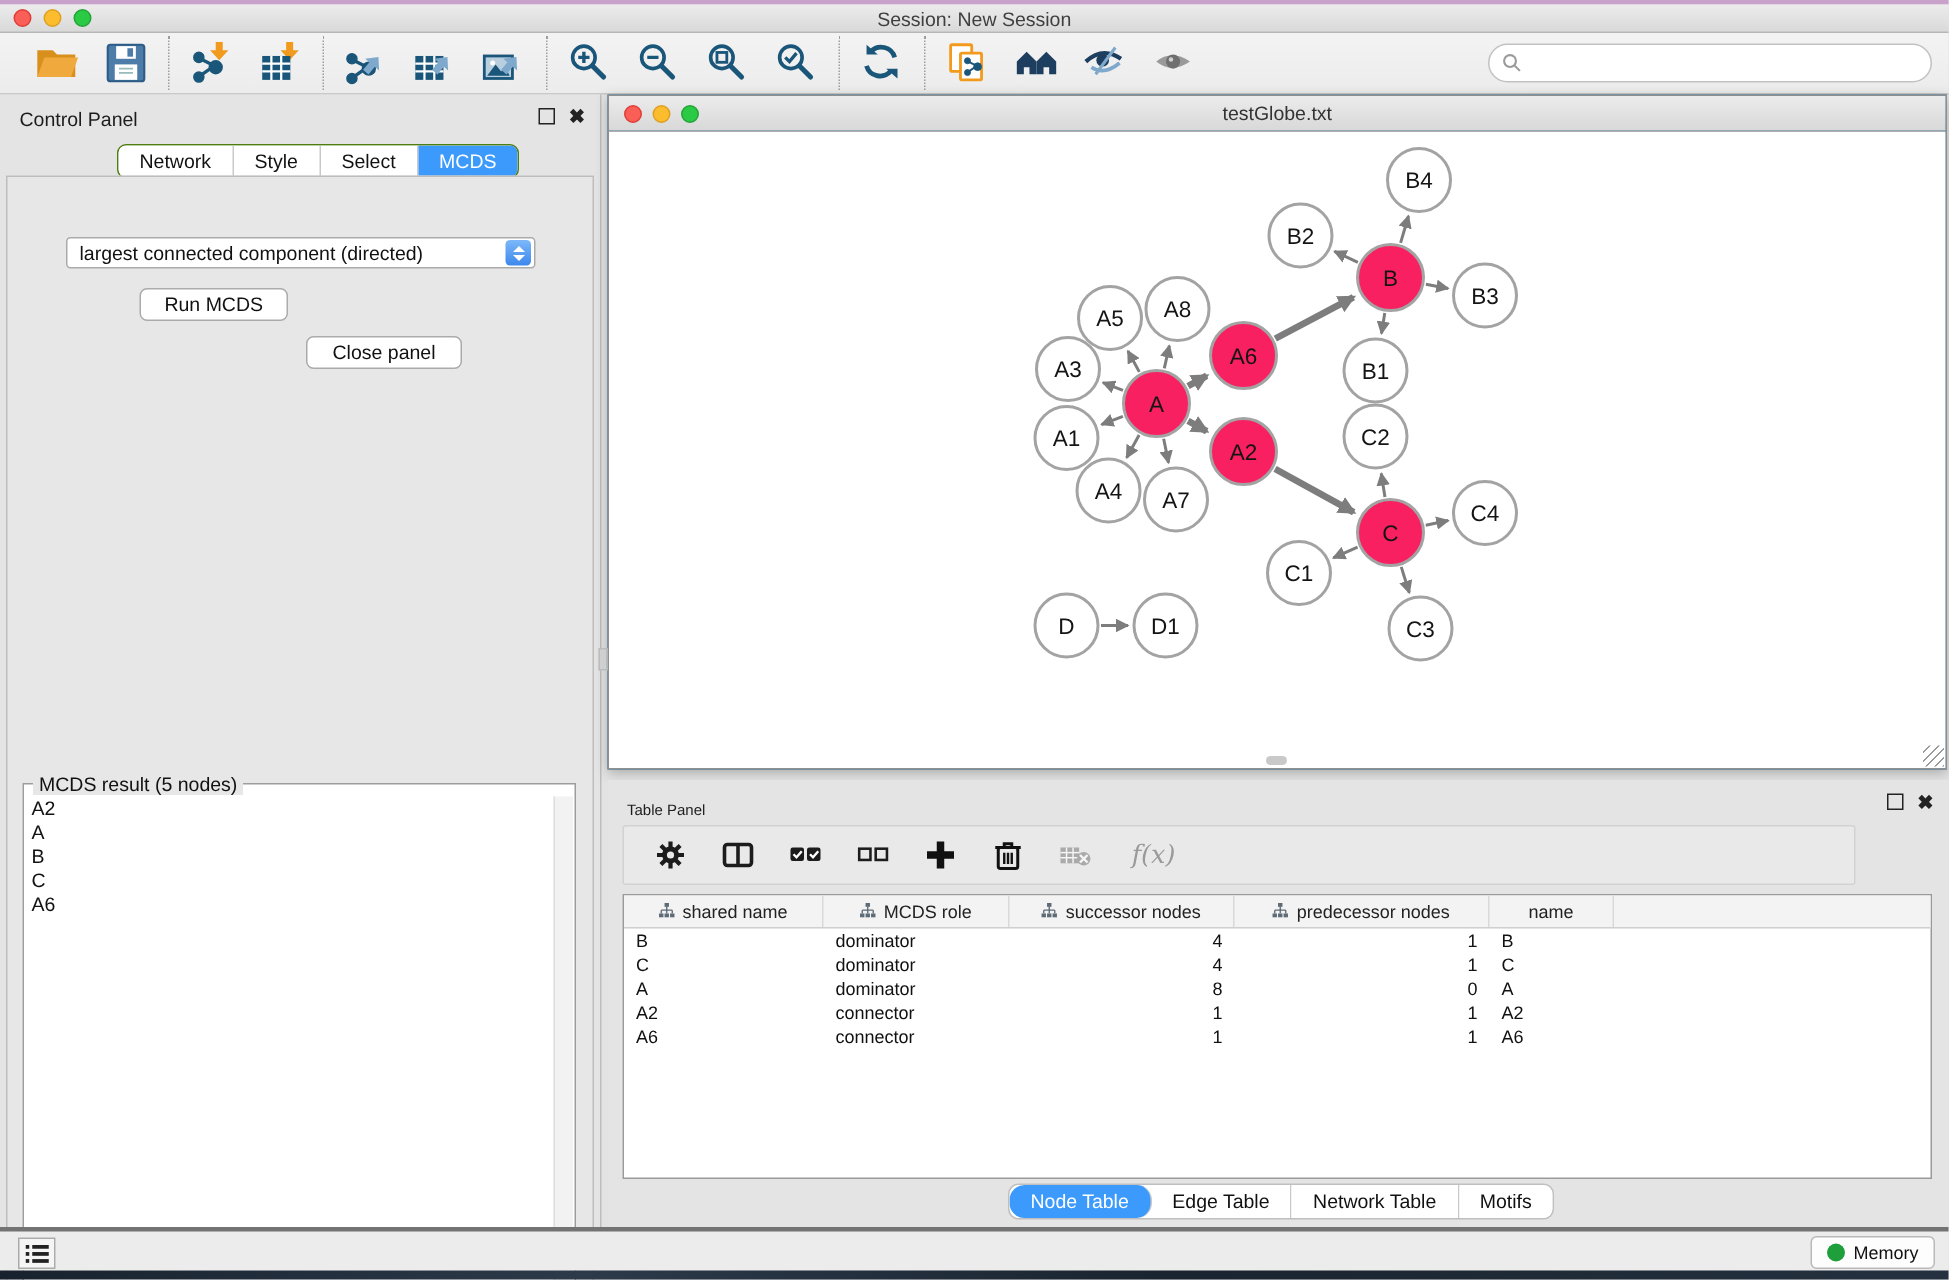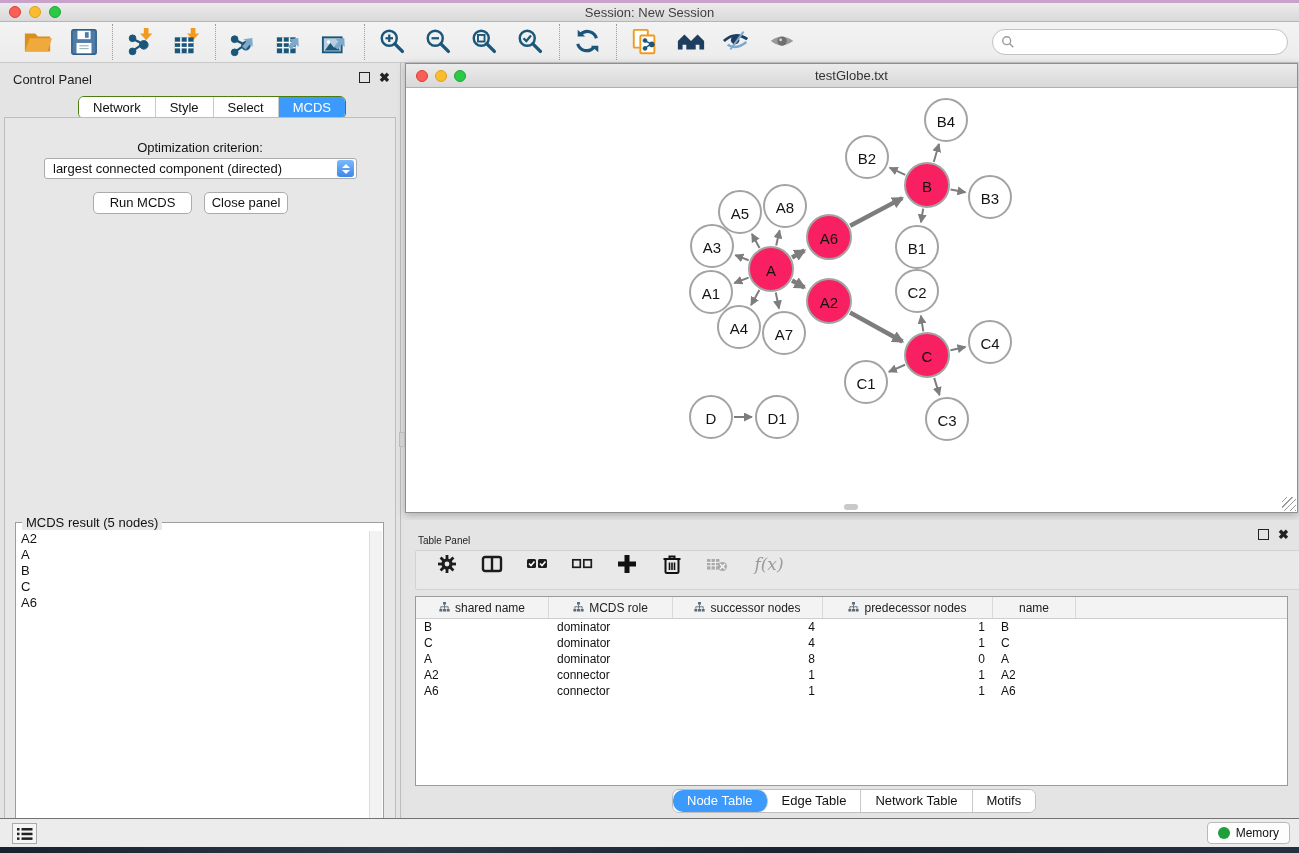--- a/index.html
+++ b/index.html
@@ -42,60 +42,60 @@
   #opt-select { position:absolute; left:39px; top:40px; width:313px; height:21px; background:#fff; border:1px solid #ababab;
     border-radius:3px; font-size:13px; color:#111; line-height:19px; padding-left:8px; }
   #opt-stepper { position:absolute; right:2px; top:1px; width:17px; height:17px; border-radius:3px;
     background:linear-gradient(#7db8f9,#3d88ec); display:flex; flex-direction:column; align-items:center; justify-content:center; gap:2px; }
   #opt-stepper i { width:0; height:0; border-left:4px solid transparent; border-right:4px solid transparent; }
   #opt-stepper i.up { border-bottom:4px solid #fff; }
   #opt-stepper i.down { border-top:4px solid #fff; }
   .cp-btn { position:absolute; top:74px; height:22px; background:#fff; border:1px solid #ababab; border-radius:5px;
     font-size:13px; color:#111; text-align:center; line-height:20px; }
   #run-btn { left:88px; width:99px; }
-  #close-btn { left:199px; width:84px; }
+  #close-btn { left:199px; width:104px;margin-top:32px; }
   #mcds-box { position:absolute; left:10px; top:404px; width:369px; height:338px; border:1px solid #9d9d9d; background:#fff; }
   #mcds-legend { position:absolute; left:6px; top:-8px; background:#e7e7e7; padding:0 4px; font-size:13px; color:#111; }
   #mcds-list { position:absolute; left:1px; top:8px; width:352px; font-size:13px; color:#111; }
   #mcds-list div { padding:1px 0 1px 4px; line-height:14px; }
   #mcds-scroll { position:absolute; right:1px; top:8px; bottom:1px; width:13px; background:#f2f2f2; border-left:1px solid #ddd; }
   
   #net-window { position:absolute; left:405px; top:63px; width:893px; height:450px; border:1px solid #8f8f8f;
     background:#0369a1; box-shadow:0 2px 8px rgba(0,0,0,0.25); }
   #net-titlebar { height:24px; background:linear-gradient(#ececec,#d8d8d8); border-bottom:1px solid #b0b0b0; position:relative; }
   #net-title { text-align:center; font-size:13px; color:#333; line-height:24px; }
   #net-lights { position:absolute; left:10px; top:6px; display:flex; gap:7px; }
   #net-canvas { position:absolute; left:0; top:24px; right:0; bottom:0; background:#fff; overflow:hidden; }
   #graph-svg { position:absolute; left:0; top:0; }
   #canvas-hscroll { position:absolute; left:438px; bottom:2px; width:14px; height:6px; background:#c9c9c9; border-radius:3px; }
   #side-scroll-thumb { position:absolute; left:-7px; top:368px; width:6px; height:15px; background:#cfcfcf; border:1px solid #bbb; }
   #net-resize { position:absolute; right:1px; bottom:1px; width:14px; height:14px;
     background:repeating-linear-gradient(135deg, transparent 0 3px, #9a9a9a 3px 4px); }
   
   #table-panel { position:absolute; left:405px; top:520px; width:894px; height:298px; background:#e4e4e4; }
   #tp-title { position:absolute; left:13px; top:15px; font-size:10px; color:#1d1d1d; }
-  #tp-toolbar { position:absolute; left:10px; top:30px; width:885px; height:40px; background:#e9e9e9;
-    border:1px solid #d2d2d2; border-radius:2px; display:flex; align-items:flex-start; gap:19px; padding-left:18px; }
+  #tp-toolbar { position:absolute; left:10px; top:30px; width:822px; height:40px; background:#e9e9e9;
+    border:1px solid #d2d2d2; border-radius:2px; display:flex; align-items:center; gap:19px; padding-left:18px; }
   .tp-btn { display:flex; align-items:center; justify-content:center; width:26px; height:26px; }
   .tp-btn svg { width:22px; height:22px; }
   .tp-btn .fx { font-family:"DejaVu Serif", serif; font-style:italic; font-size:17px; color:#9a9a9a; }
   #tp-table { position:absolute; left:10px; top:76px; width:873px; height:190px; background:#fff; border:1px solid #9a9a9a; }
   #tp-head { display:flex; height:22px; background:#f3f3f3; border-bottom:1px solid #cfcfcf; }
   .th { display:flex; align-items:center; justify-content:center; gap:5px; font-size:12px; color:#222;
     border-right:1px solid #d9d9d9; height:100%; }
   .th svg { width:11px; height:11px; }
   .tr { display:flex; height:16px; }
   .td { font-size:12px; color:#111; line-height:16px; padding:0 8px; white-space:nowrap; overflow:hidden; }
   .td.num { text-align:right; }
   #tp-tabs { position:absolute; left:267px; top:269px; display:flex; border:1px solid #bfbfbf; border-radius:7px; overflow:hidden; background:#fff; }
   .tp-tab { height:22px; line-height:22px; padding:0 14px; font-size:13px; color:#111; background:#fff; border-right:1px solid #c9c9c9; }
   .tp-tab:last-child { border-right:none; }
   .tp-tab.sel { background:#3b9afb; color:#fff;border-radius:10px; }
   
-  #statusbar { position:absolute; left:0; top:818px; width:1299px; height:29px; background:#ececec; border-top:1px solid #737373;padding-left:48px; }
+  #statusbar { position:absolute; left:0; top:818px; width:1299px; height:29px; background:#ececec; border-top:3px solid #737373;padding-left:48px; }
   #list-btn { position:absolute; left:12px; top:4px; width:25px; height:21px; background:#f5f5f5; border:1px solid #ababab;
     display:flex; align-items:center; justify-content:center; }
   #memory-btn { position:absolute; right:9px; top:3px; height:22px; background:#fdfdfd; border:1px solid #b9b9b9; border-radius:4px;
     display:flex; align-items:center; gap:6px; padding:0 10px; font-size:12px; color:#111; }
   #memory-dot { width:12px; height:12px; border-radius:50%; background:#1f9e3c; }
   #bottom-strip { position:absolute; left:0; top:847px; width:1299px; height:6px;
     background:linear-gradient(90deg,#18222e,#2c3a49 30%,#1a2430 60%,#25313f); }
 </style>
 </head>
 <body>
@@ -294,21 +294,20 @@
       <span class="close-ic">✖</span>
     </span>
   </div>
   <div id="cp-tabs">
       <div class="cp-tab">Network</div>
       <div class="cp-tab">Style</div>
       <div class="cp-tab">Select</div>
       <div class="cp-tab sel">MCDS</div>
     </div>
   <div id="cp-content">
-    <div id="opt-label">Optimization criterion:</div>
     <div id="opt-select">
       <span>largest connected component (directed)</span>
       <span id="opt-stepper">
           <i class="up"></i>
           <i class="down"></i>
         </span>
     </div>
     <div id="run-btn" class="cp-btn">Run MCDS</div>
     <div id="close-btn" class="cp-btn">Close panel</div>
     <div id="mcds-box">

